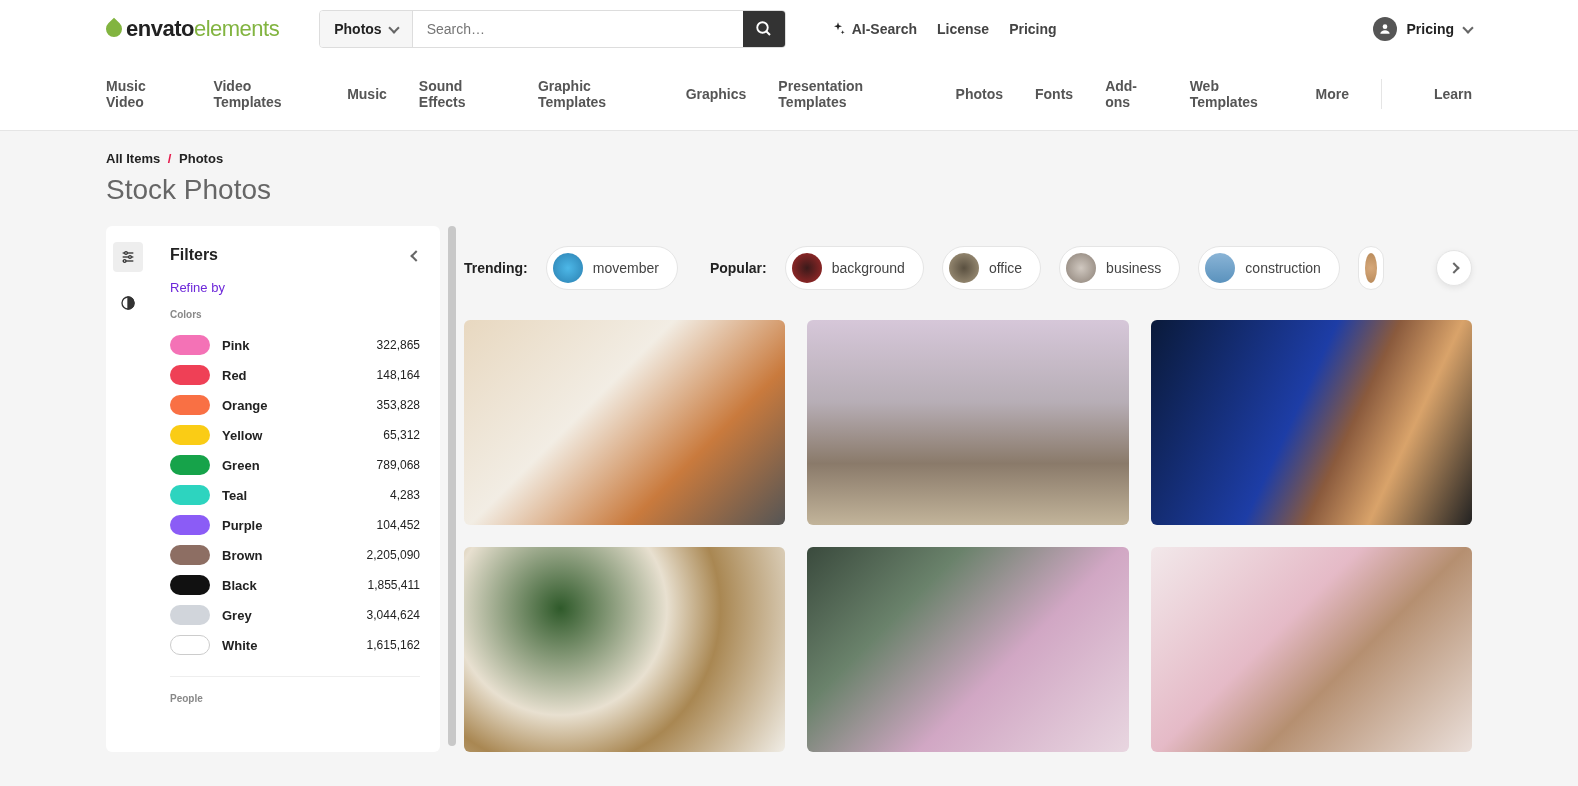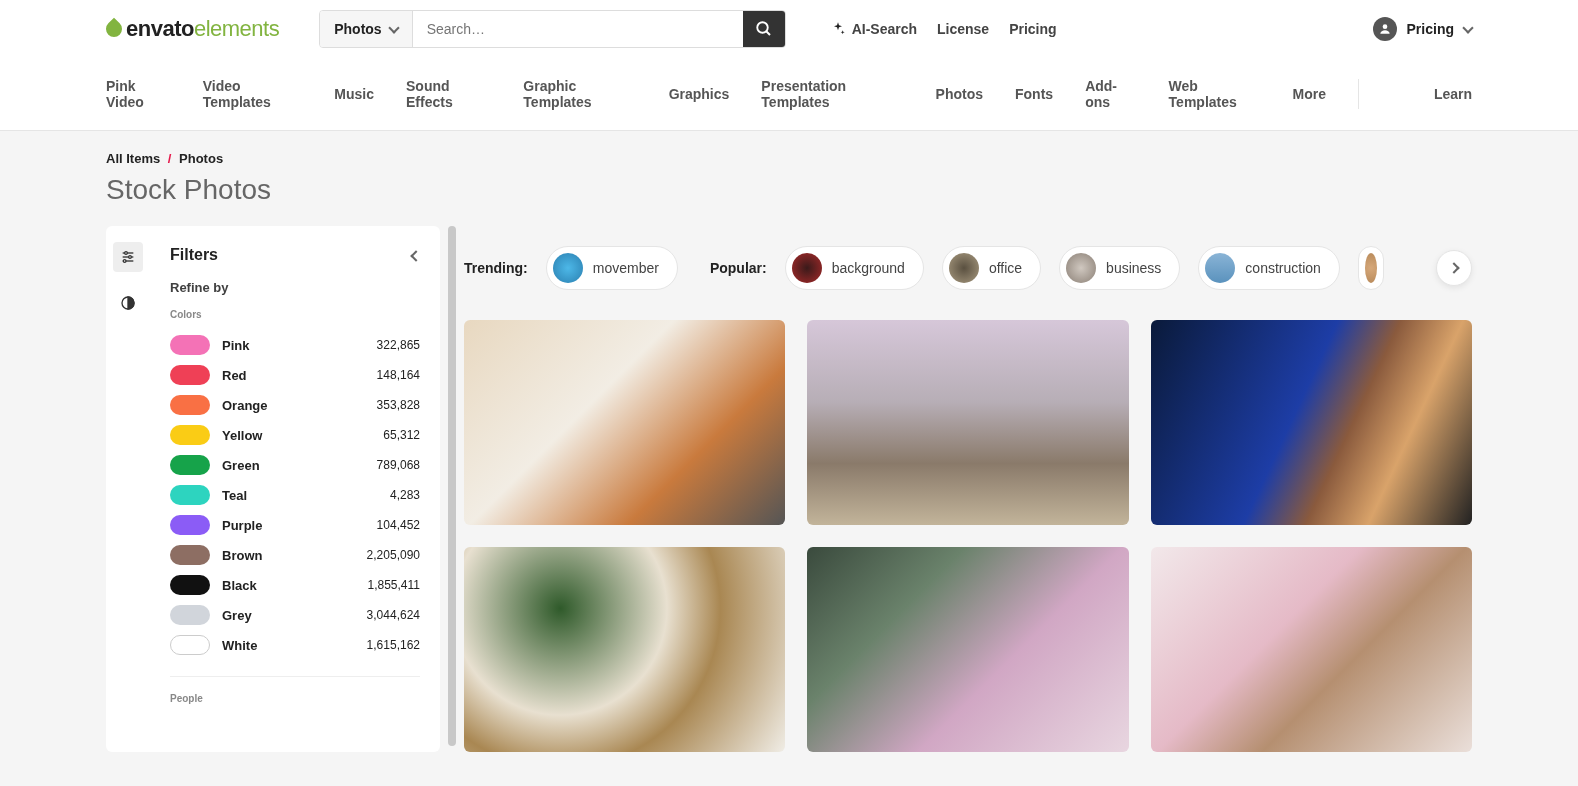--- a/index.html
+++ b/index.html
@@ -23,41 +23,41 @@
 .spacer { flex: 1; }
 .cta-btn { background: #e5174a; color: #fff; border: none; padding: 12px 24px; border-radius: 4px; font-size: 14px; font-weight: 700; cursor: pointer; }
 .user-menu { display: flex; align-items: center; gap: 10px; font-size: 14px; font-weight: 600; cursor: pointer; margin-left: 20px; }
 .avatar-circle { width: 24px; height: 24px; background: #555; border-radius: 50%; display: flex; align-items: center; justify-content: center; }
 .avatar-circle svg { fill: #fff; }
 
 
 .navbar { background: #fff; border-bottom: 1px solid #e5e5e5; display: flex; align-items: center; padding: 0 106px; gap: 32px; }
 .navbar a { color: #555; font-size: 14px; font-weight: 600; padding: 20px 0; cursor: pointer; text-decoration: none; }
 .nav-divider { width: 1px; height: 30px; background: #e5e5e5; margin-left: auto; }
-.learn-link { margin-left: 43px; }
+.learn-link { margin-left: 20px; }
 
 
 .crumbs { padding: 20px 106px 8px; font-size: 13px; font-weight: 600; }
 .crumbs .sep { color: #e5174a; margin: 0 4px; }
 .crumbs .current { color: #222; }
 .crumbs .root { color: #222; cursor: pointer; }
 .page-title { padding: 0 106px 20px; font-size: 28px; font-weight: 400; color: #666; }
 
 
 .content { display: flex; padding: 0 106px; gap: 24px; }
 
 
 .sidebar-rail { width: 44px; background: #fff; border-radius: 6px 0 0 6px; display: flex; flex-direction: column; align-items: center; padding-top: 16px; gap: 16px; }
 .rail-btn { width: 30px; height: 30px; border-radius: 4px; display: flex; align-items: center; justify-content: center; cursor: pointer; }
 .rail-btn.active { background: #eee; }
 .filters-panel { width: 290px; background: #fff; border-radius: 0 6px 6px 0; padding: 20px 0 20px 0; position: relative; }
 .filters-header { display: flex; justify-content: space-between; align-items: center; padding: 0 20px 16px; }
 .filters-title { font-size: 16px; font-weight: 700; }
 .collapse-btn { cursor: pointer; }
-.refine-label { font-size: 13px; font-weight: 700; color: #404040; padding: 0 20px 14px; }
+.refine-label { font-size: 13px; font-weight: 400; color: #6d28d9; padding: 0 20px 14px; }
 .section-label { font-size: 10px; font-weight: 600; color: #888; padding: 0 20px 10px; }
 .color-list { padding: 0 20px; }
 .color-row { display: flex; align-items: center; gap: 12px; padding: 5px 0; cursor: pointer; }
 .swatch { width: 40px; height: 20px; border-radius: 10px; }
 .swatch.white-sw { border: 1px solid #ccc; }
 .color-name { font-size: 13px; font-weight: 700; flex: 1; }
 .color-count { font-size: 12px; font-weight: 400; color: #222; }
 .divider-line { height: 1px; background: #eee; margin: 16px 20px; }
 
 
@@ -144,21 +144,21 @@
           <circle cx="12" cy="8" r="4"></circle>
           <path d="M4 20c0-4 4-6 8-6s8 2 8 6"></path>
         </svg>
     </span>
     <span>Pricing</span>
     <span class="chevron down"></span>
   </div>
 </div>
 
 <div class="navbar">
-  <a>Pink Video</a>
+  <a>Music Video</a>
   <a>Video Templates</a>
   <a>Music</a>
   <a>Sound Effects</a>
   <a>Graphic Templates</a>
   <a>Graphics</a>
   <a>Presentation Templates</a>
   <a>Photos</a>
   <a>Fonts</a>
   <a>Add-ons</a>
   <a>Web Templates</a>

